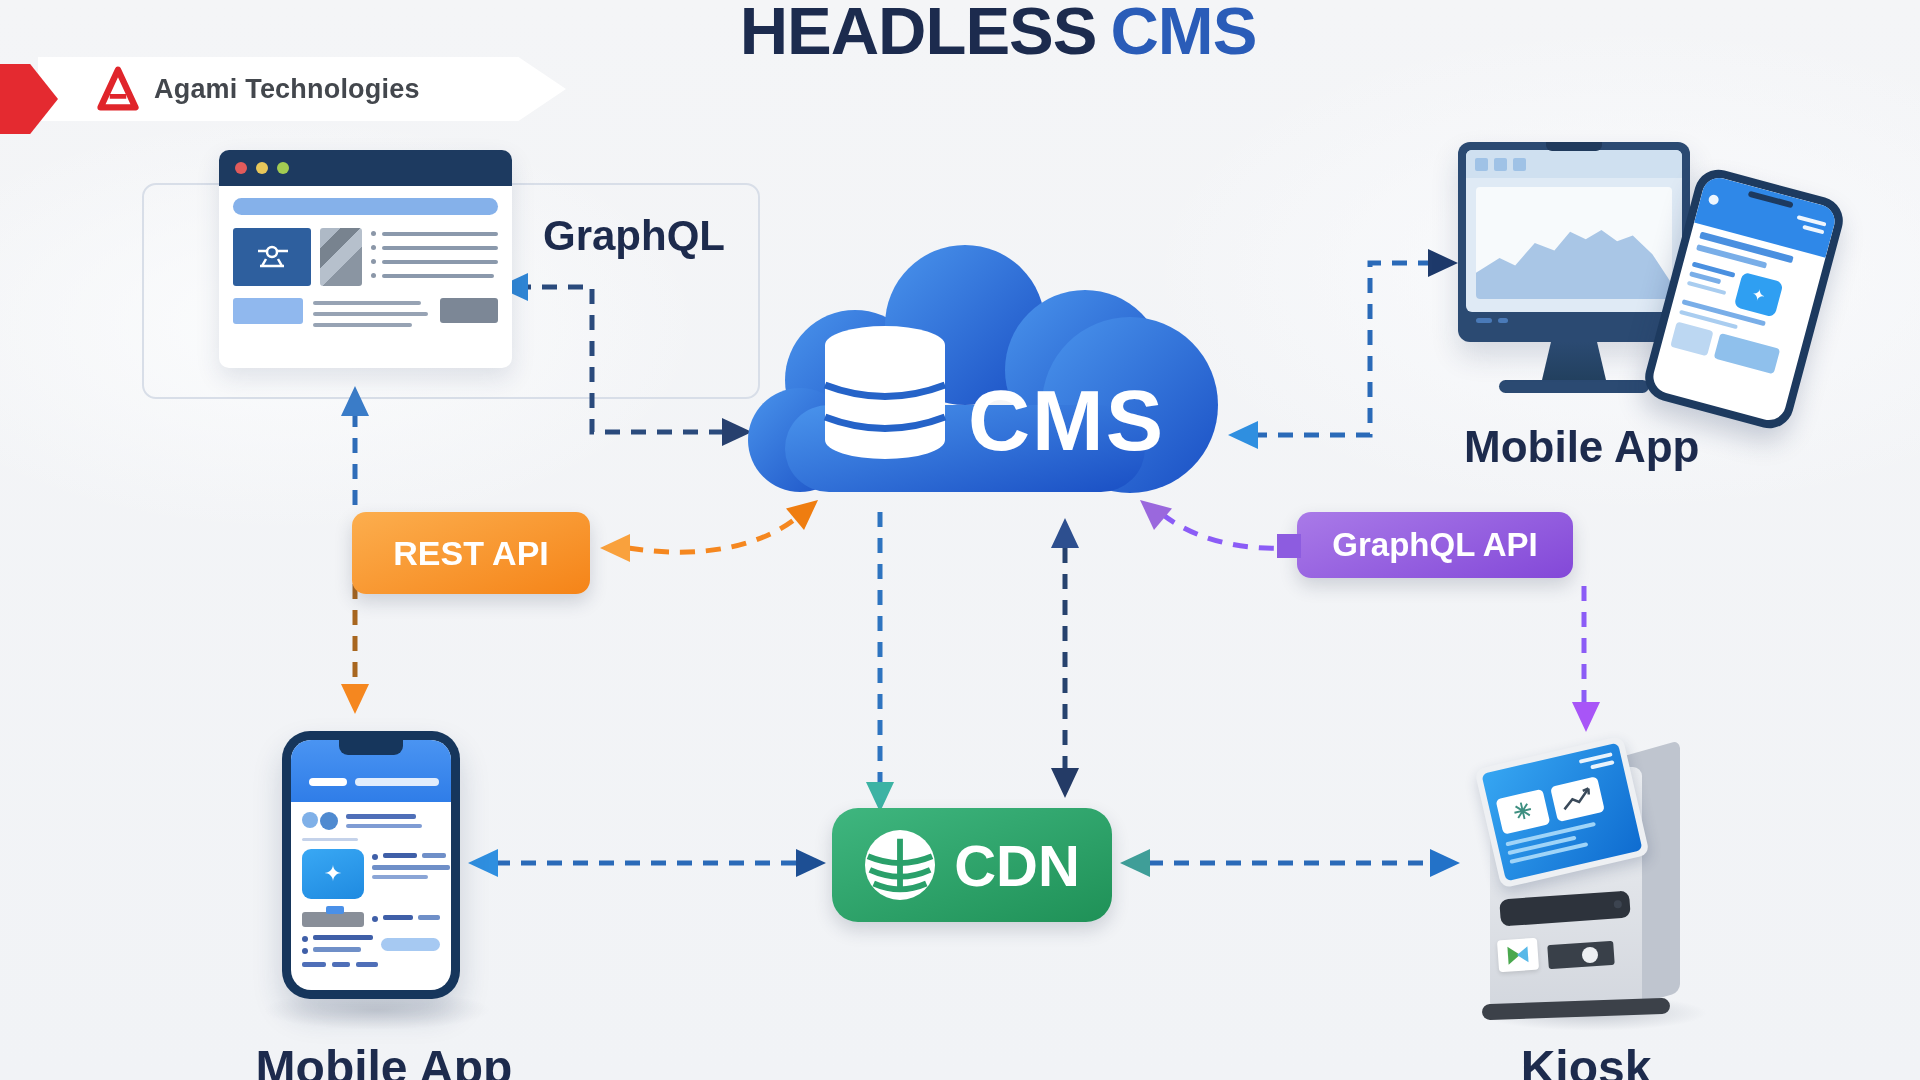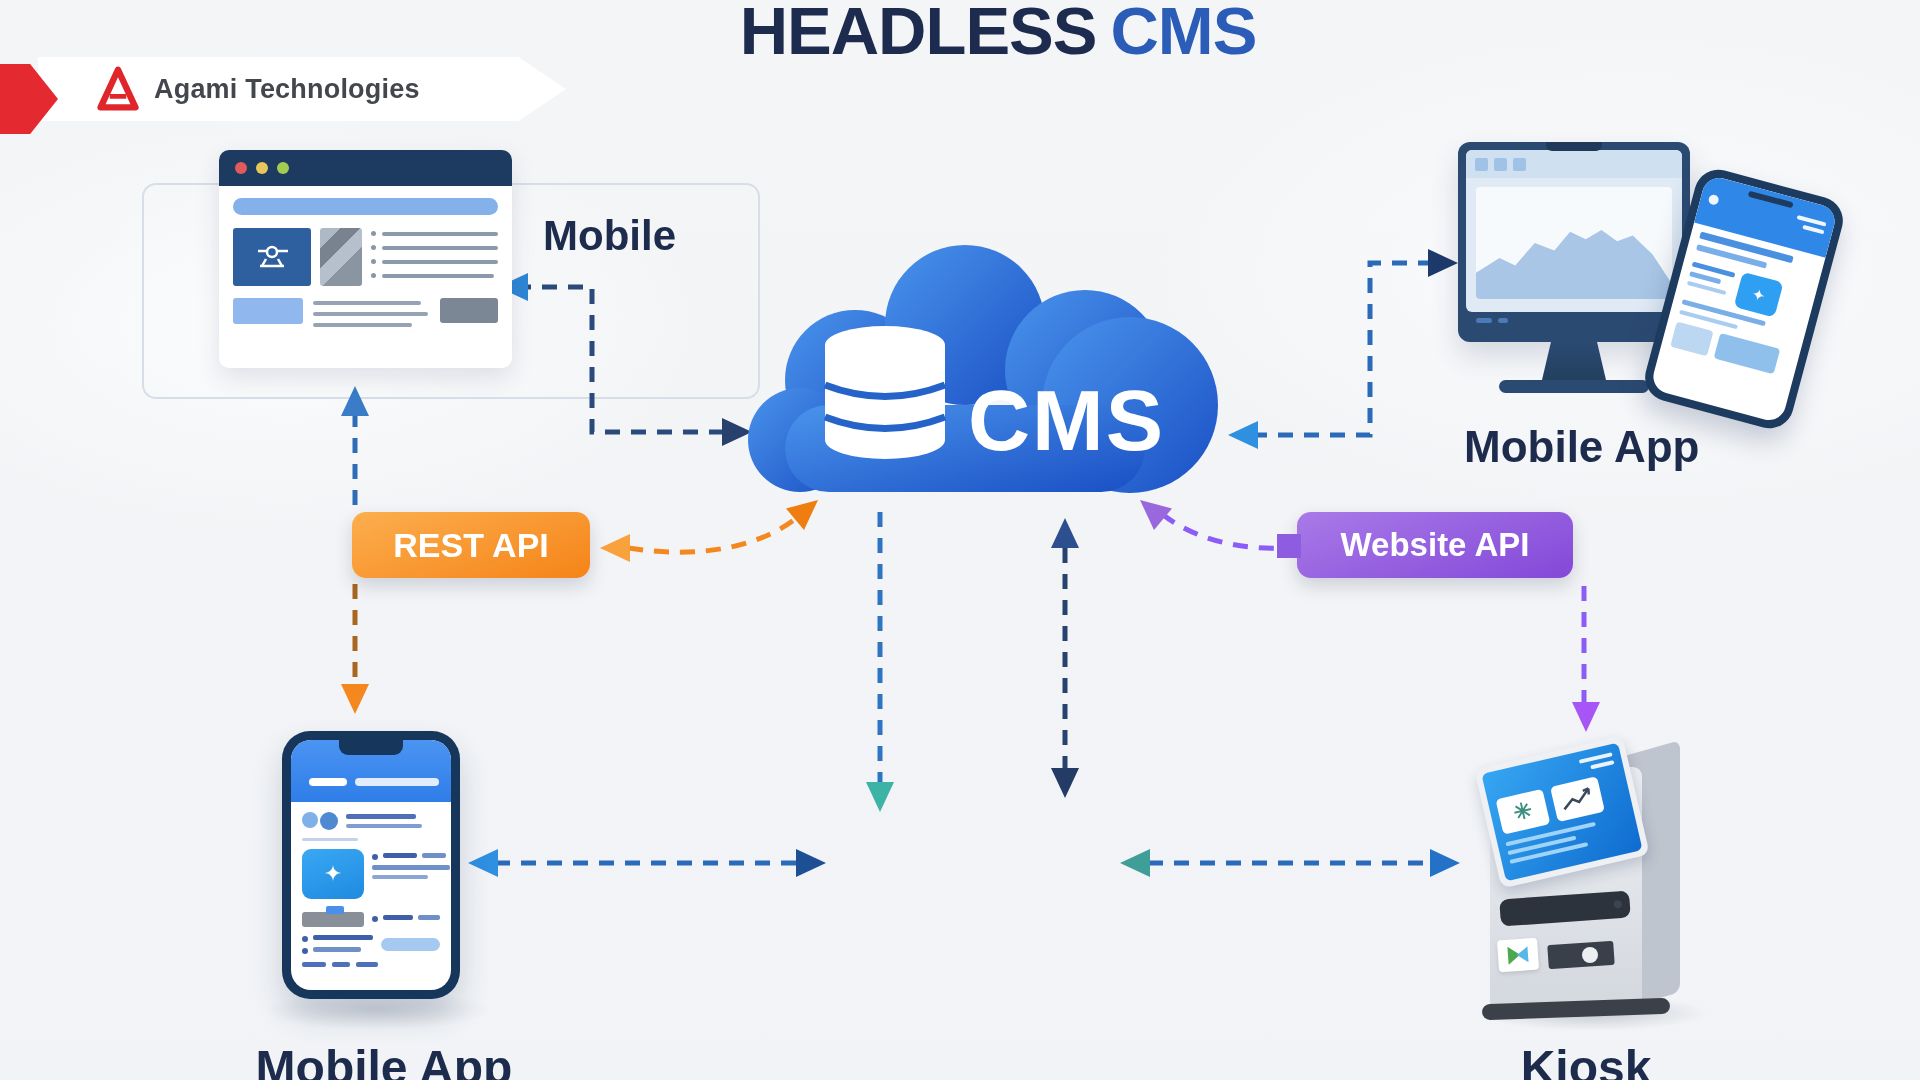--- a/index.html
+++ b/index.html
@@ -53,21 +53,21 @@
 
   .node-label{font-weight:bold;color:#1d2b4d;white-space:nowrap;}
   .label-website{left:543px;top:212px;font-size:42px;}
   .label-mobile-top{left:1464px;top:422px;font-size:44px;}
   .label-mobile-bottom{left:384px;top:1040px;font-size:48px;transform:translateX(-50%);}
   .label-kiosk{left:1586px;top:1040px;font-size:48px;transform:translateX(-50%);}
 
   
   .badge{display:flex;align-items:center;justify-content:center;color:#fff;font-weight:bold;
     border-radius:14px;box-shadow:0 8px 18px rgba(40,50,80,.18);}
-  .badge-rest{left:352px;top:512px;width:238px;height:66px;font-size:34px;
+  .badge-rest{left:352px;top:512px;width:238px;height:82px;font-size:34px;
     background:linear-gradient(160deg,#fcae4e,#f58418);}
   .badge-graphql{left:1297px;top:512px;width:276px;height:66px;font-size:33px;
     background:linear-gradient(160deg,#a97ae8,#8348d8);}
   .badge-graphql::before{content:"";position:absolute;left:-20px;top:22px;width:24px;height:24px;background:#8d5ce0;}
   .badge-cdn{left:832px;top:808px;width:280px;height:114px;font-size:58px;gap:18px;border-radius:26px;
     background:linear-gradient(160deg,#3fb67f,#1f9157);}
 
   
   .phone-bl{left:282px;top:731px;width:178px;height:268px;background:#16365c;border-radius:28px;
     padding:9px;box-sizing:border-box;box-shadow:0 16px 30px rgba(30,50,90,.18);}
@@ -245,21 +245,21 @@
         <div class="b-block"></div>
         <div class="b-small-lines">
           <div class="b-bar2" style="width:92%"></div>
           <div class="b-bar2" style="width:98%"></div>
           <div class="b-bar2" style="width:85%"></div>
         </div>
         <div class="b-btn"></div>
       </div>
     </div>
   </div>
-  <div class="abs node-label label-website">Mobile</div>
+  <div class="abs node-label label-website">GraphQL</div>
 
   <svg class="abs node" style="left:700px;top:235px;" width="530" height="266" viewBox="0 0 530 266">
     <defs>
       <linearGradient id="cloudGrad" x1="0" y1="0" x2="1" y2="1">
         <stop offset="0" stop-color="#4a94ec"></stop>
           <stop offset="1" stop-color="#1a4fc4"></stop>
       </linearGradient>
     </defs>
     <g>
       <circle cx="155" cy="145" r="70" fill="url(#cloudGrad)"></circle>
@@ -275,21 +275,36 @@
       <path d="M125 150 Q185 173 245 150" stroke="#2563c8" stroke-width="7" fill="none"></path>
       <path d="M125 182 Q185 205 245 182" stroke="#2563c8" stroke-width="7" fill="none"></path>
     </g>
     <text x="268" y="215" font-size="86" font-weight="bold" fill="#ffffff" letter-spacing="2" font-family="Liberation Sans, sans-serif">CMS</text>
   </svg>
 
   <div class="abs badge badge-rest node">
     <span>REST API</span>
   </div>
   <div class="abs badge badge-graphql node">
-    <span>Website API</span>
+    <span>GraphQL API</span>
+  </div>
+  <div class="abs badge badge-cdn node">
+    <svg width="72" height="72" viewBox="0 0 74 74">
+      <circle cx="37" cy="37" r="36" fill="#ffffff"></circle>
+      <clipPath id="cdnClip">
+          <circle cx="37" cy="37" r="36"></circle>
+        </clipPath>
+      <g clip-path="url(#cdnClip)" stroke="#2aa06a" stroke-width="6" fill="none">
+        <path d="M37 10 V64"></path>
+        <path d="M4 28 Q37 42 70 28"></path>
+        <path d="M6 42 Q37 56 68 42"></path>
+        <path d="M10 56 Q37 68 64 56"></path>
+      </g>
+    </svg>
+    <span>CDN</span>
   </div>
 
   <div class="abs soft-shadow" style="left:262px;top:990px;width:230px;height:40px;"></div>
   <div class="abs phone-bl node">
     <div class="pbl-screen">
       <div class="pbl-notch"></div>
       <div class="pbl-header">
         <div class="pbl-pill1"></div>
           <div class="pbl-pill2"></div>
       </div>

